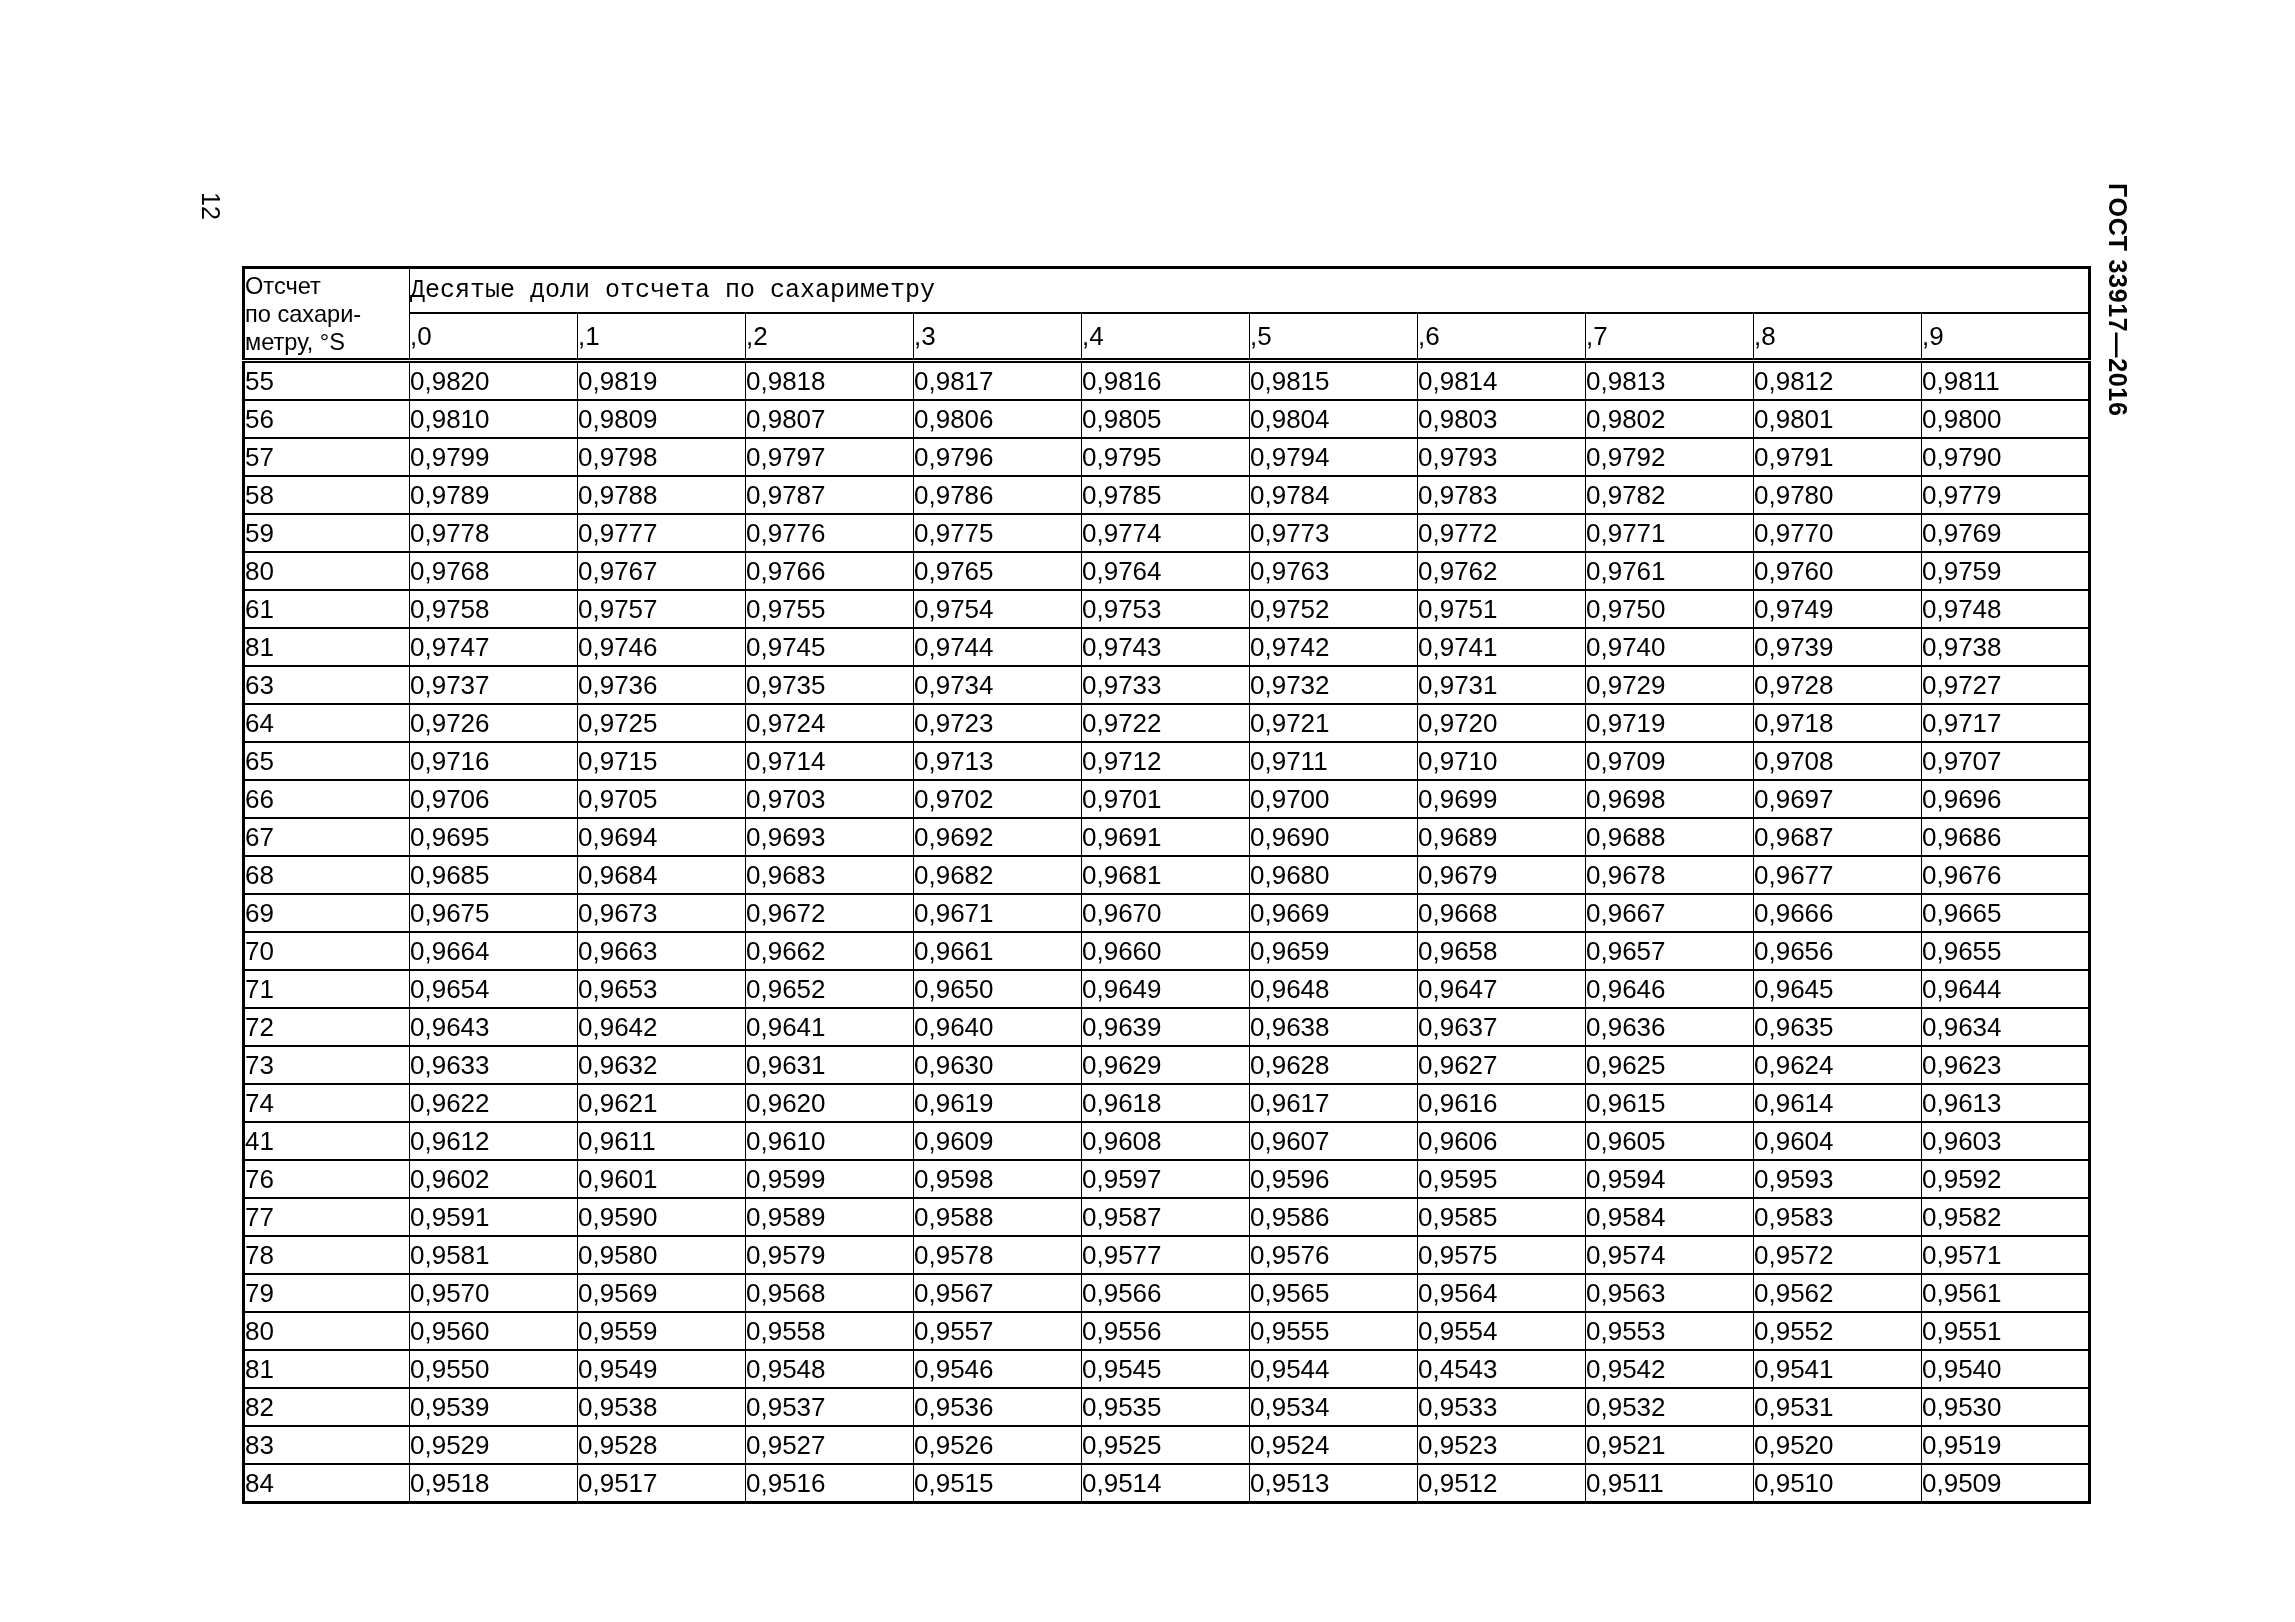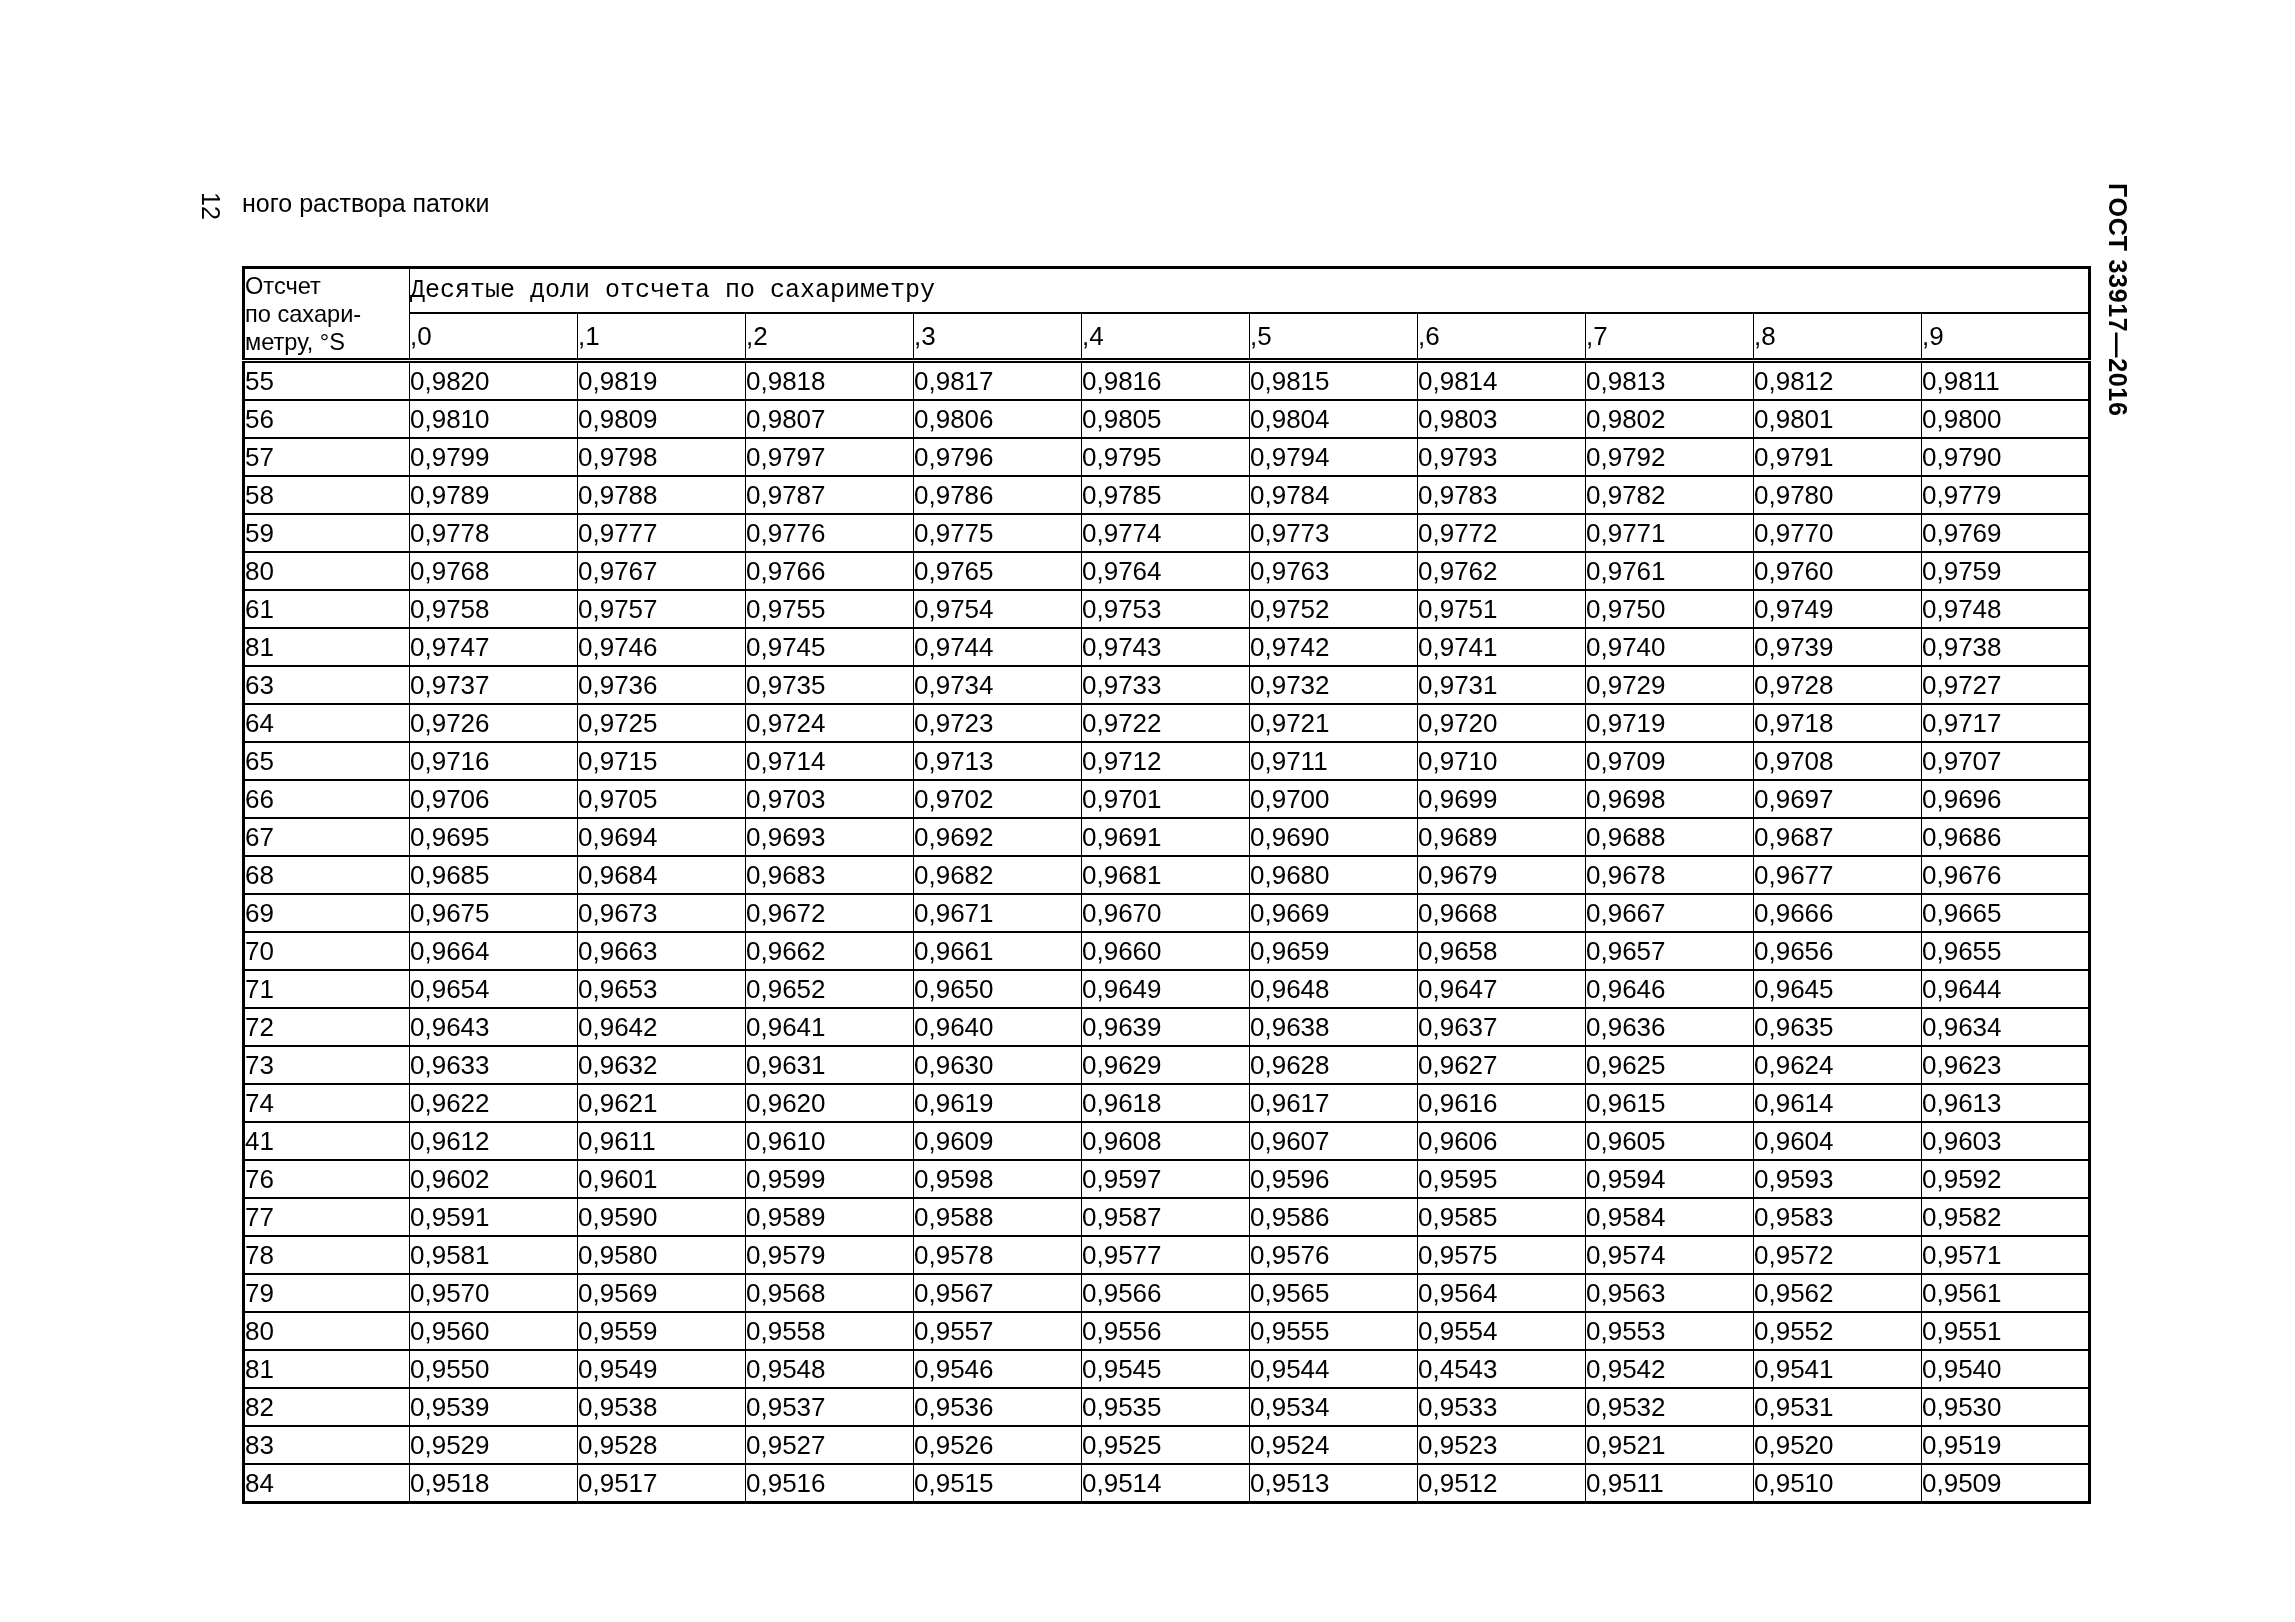--- a/index.html
+++ b/index.html
@@ -89,21 +89,20 @@
   }
 </style>
 </head>
 <body>
 
 <div class="page-number">12</div>
 
 <div class="gost-label">ГОСТ 33917—2016</div>
 
 <div class="caption">
-  <div class="cap-line">ного раствора патоки</div>
 </div>
 
 <table class="coef-table">
   <colgroup>
     <col class="c0">
     <col class="cn">
       <col class="cn">
       <col class="cn">
       <col class="cn">
       <col class="cn">

